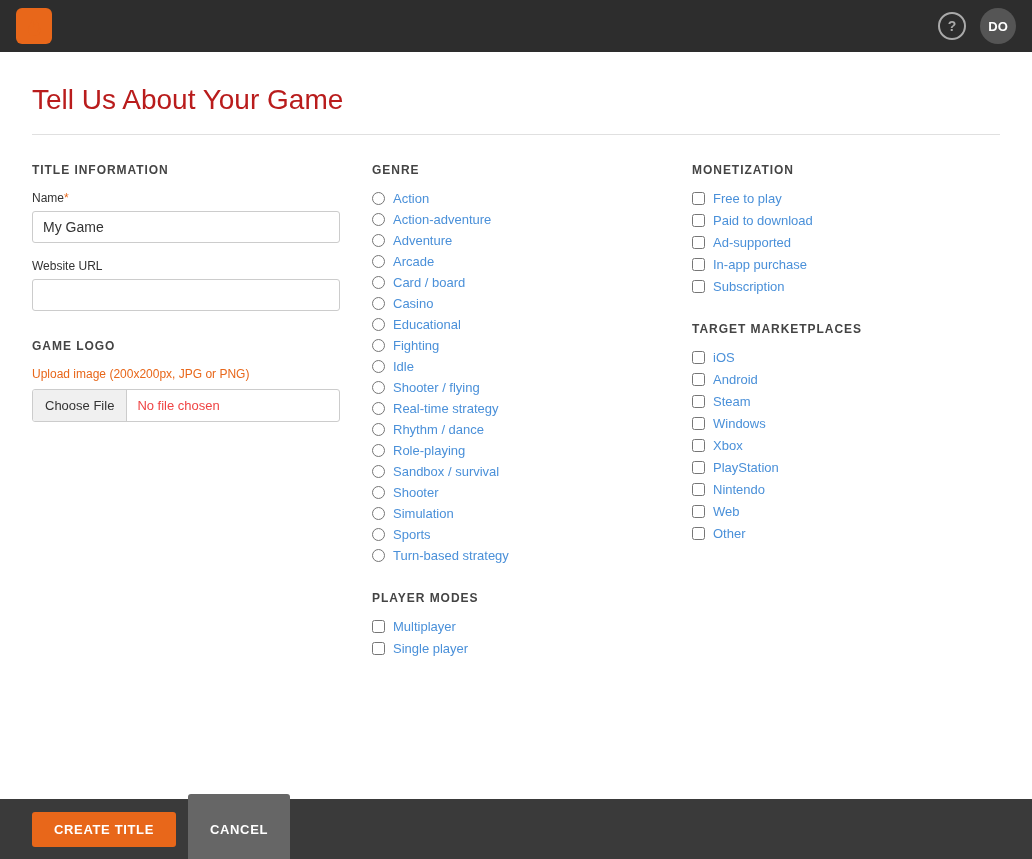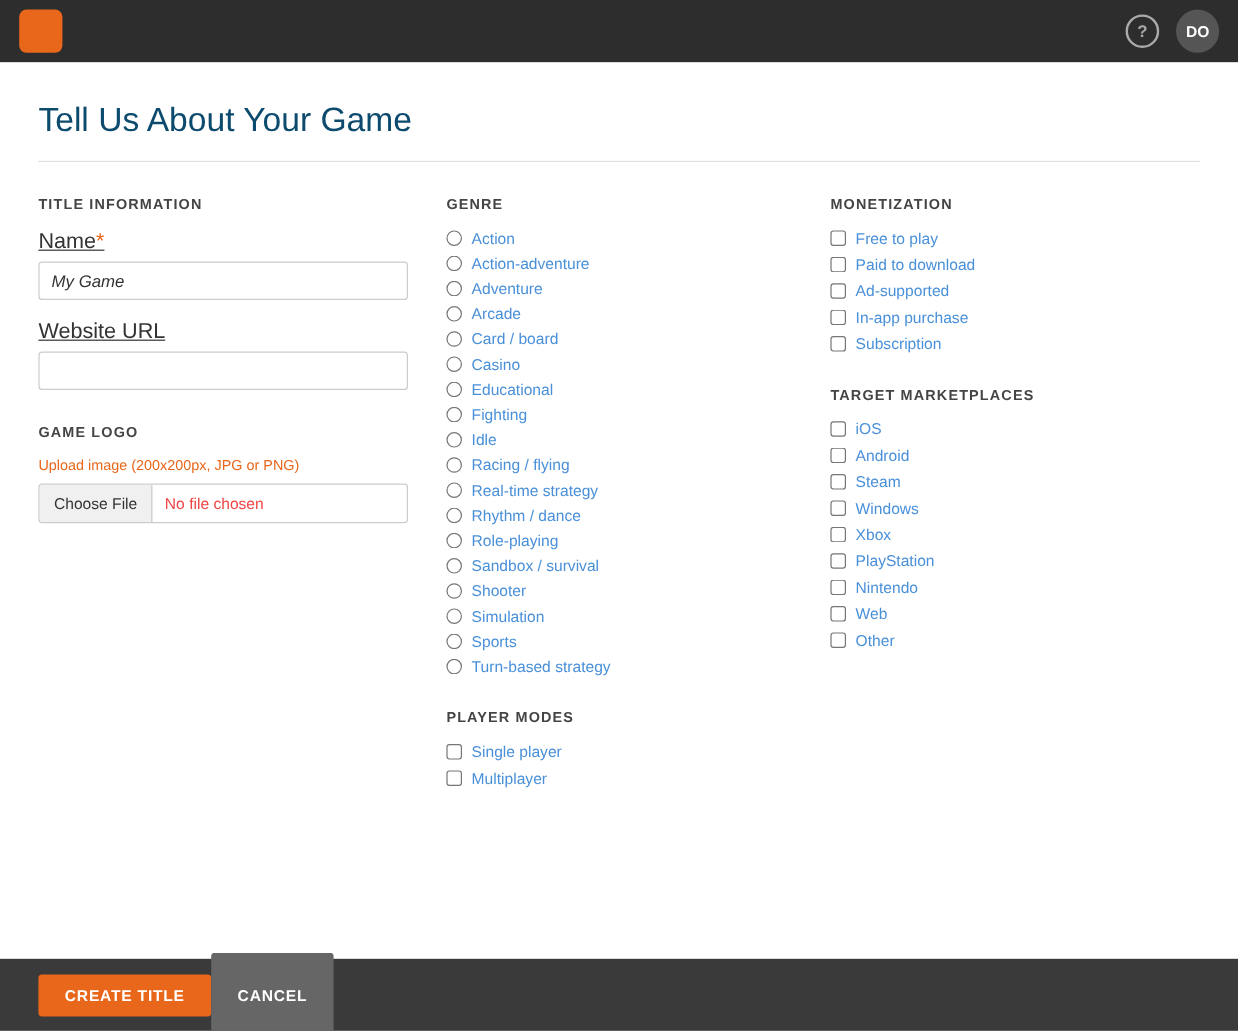--- a/index.html
+++ b/index.html
@@ -38,21 +38,21 @@
       background: white;
       margin: 0;
       min-height: calc(859px - 52px);
       padding: 32px 32px 24px 32px;
       position: relative;
     }
 
     .page-title {
       font-size: 28px;
       font-weight: 300;
-      color: #0c4a6e;
+      color: #b91c1c;
       margin-bottom: 28px;
       border-bottom: 1px solid #e0e0e0;
       padding-bottom: 18px;
     }
 
     .form-layout {
       display: flex;
       gap: 0;
     }
 
@@ -75,36 +75,34 @@
     .section-label {
       font-size: 12px;
       font-weight: 700;
       color: #444;
       letter-spacing: 0.08em;
       text-transform: uppercase;
       margin-bottom: 14px;
     }
 
     .field-label {
-      font-size: 18px;
+      font-size: 12px;
       color: #333;
       margin-bottom: 6px;
-      text-decoration: underline;
     }
     .required { color: #e8671a; }
 
     .text-input {
       width: 100%;
       border: 1px solid #ccc;
       border-radius: 3px;
       padding: 7px 10px;
       font-size: 14px;
       color: #333;
       outline: none;
-      font-style: italic;
     }
 
     .game-logo-section { margin-top: 28px; }
     .upload-hint {
       font-size: 12px;
       color: #e8671a;
       margin-bottom: 8px;
     }
     .file-input-wrapper {
       display: flex;
@@ -154,20 +152,21 @@
     .sub-section { margin-top: 28px; }
 
     .bottom-bar {
       position: fixed;
       bottom: 0; left: 0; right: 0;
       background: #3a3a3a;
       height: 60px;
       display: flex;
       align-items: center;
       padding: 0 32px;
+      gap: 12px;
     }
     .btn-create {
       background: #e8671a;
       color: white;
       border: none;
       padding: 10px 22px;
       font-size: 13px;
       font-weight: 700;
       text-transform: uppercase;
       letter-spacing: 0.05em;
@@ -269,21 +268,21 @@
           <label class="radio-item">
             <input type="radio" name="genre" style="">
             <span>Fighting</span>
           </label>
           <label class="radio-item">
             <input type="radio" name="genre" style="">
             <span>Idle</span>
           </label>
           <label class="radio-item">
             <input type="radio" name="genre" style="">
-            <span>Racing / flying</span>
+            <span>Shooter / flying</span>
           </label>
           <label class="radio-item">
             <input type="radio" name="genre" style="">
             <span>Real-time strategy</span>
           </label>
           <label class="radio-item">
             <input type="radio" name="genre" style="">
             <span>Rhythm / dance</span>
           </label>
           <label class="radio-item">
@@ -310,25 +309,25 @@
             <input type="radio" name="genre" style="">
             <span>Turn-based strategy</span>
           </label>
         </div>
 
       <div class="sub-section">
         <div class="section-label">PLAYER MODES</div>
         <div class="checkbox-group" id="player-modes-group">
             <label class="checkbox-item">
               <input type="checkbox" style="">
+              <span>Multiplayer</span>
+            </label>
+            <label class="checkbox-item">
+              <input type="checkbox" style="">
               <span>Single player</span>
-            </label>
-            <label class="checkbox-item">
-              <input type="checkbox" style="">
-              <span>Multiplayer</span>
             </label>
           </div>
       </div>
     </div>
 
     <div class="col-right">
       <div class="section-label">MONETIZATION</div>
       <div class="checkbox-group" id="monetization-group">
           <label class="checkbox-item">
             <input type="checkbox" style="">

